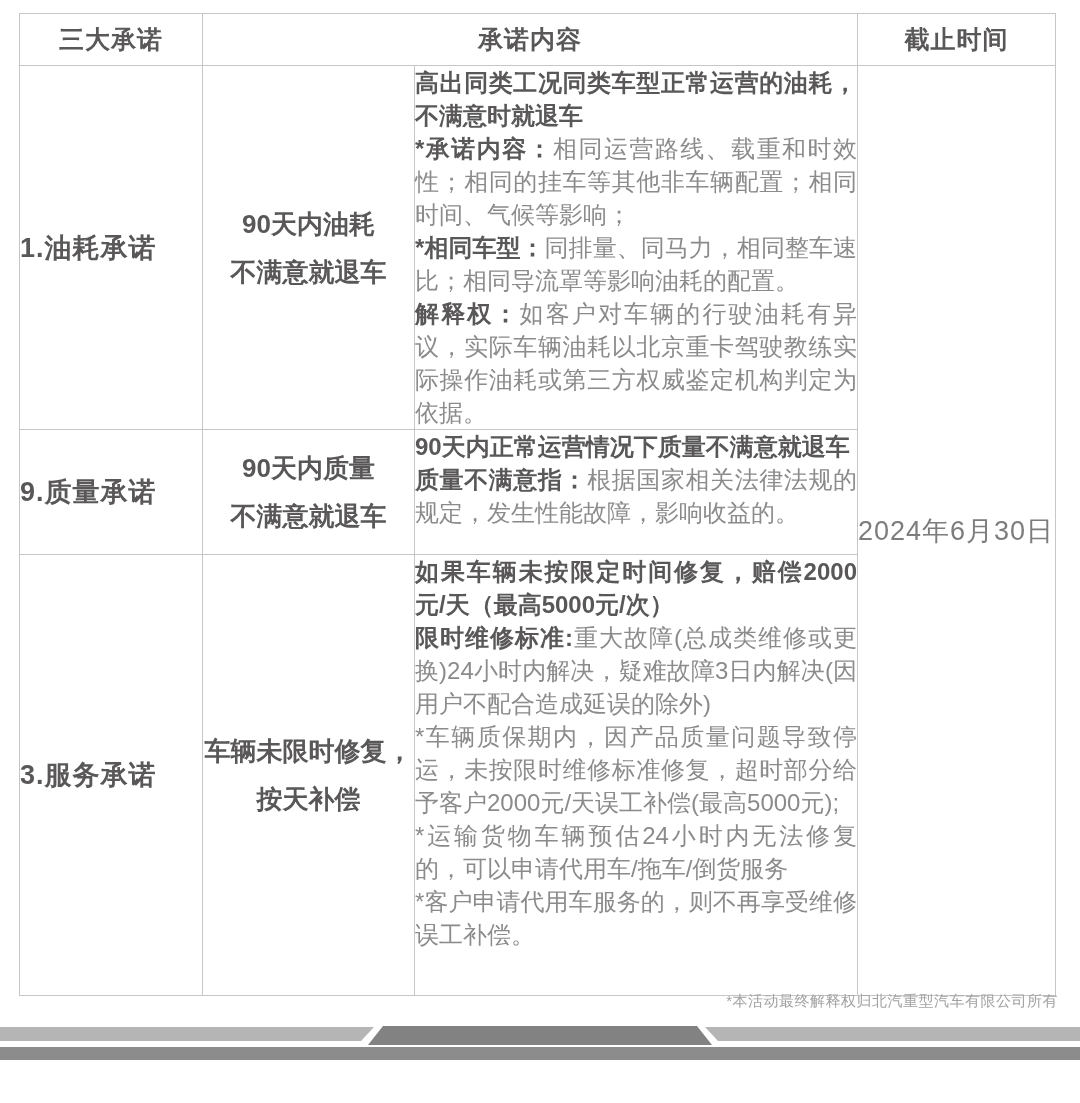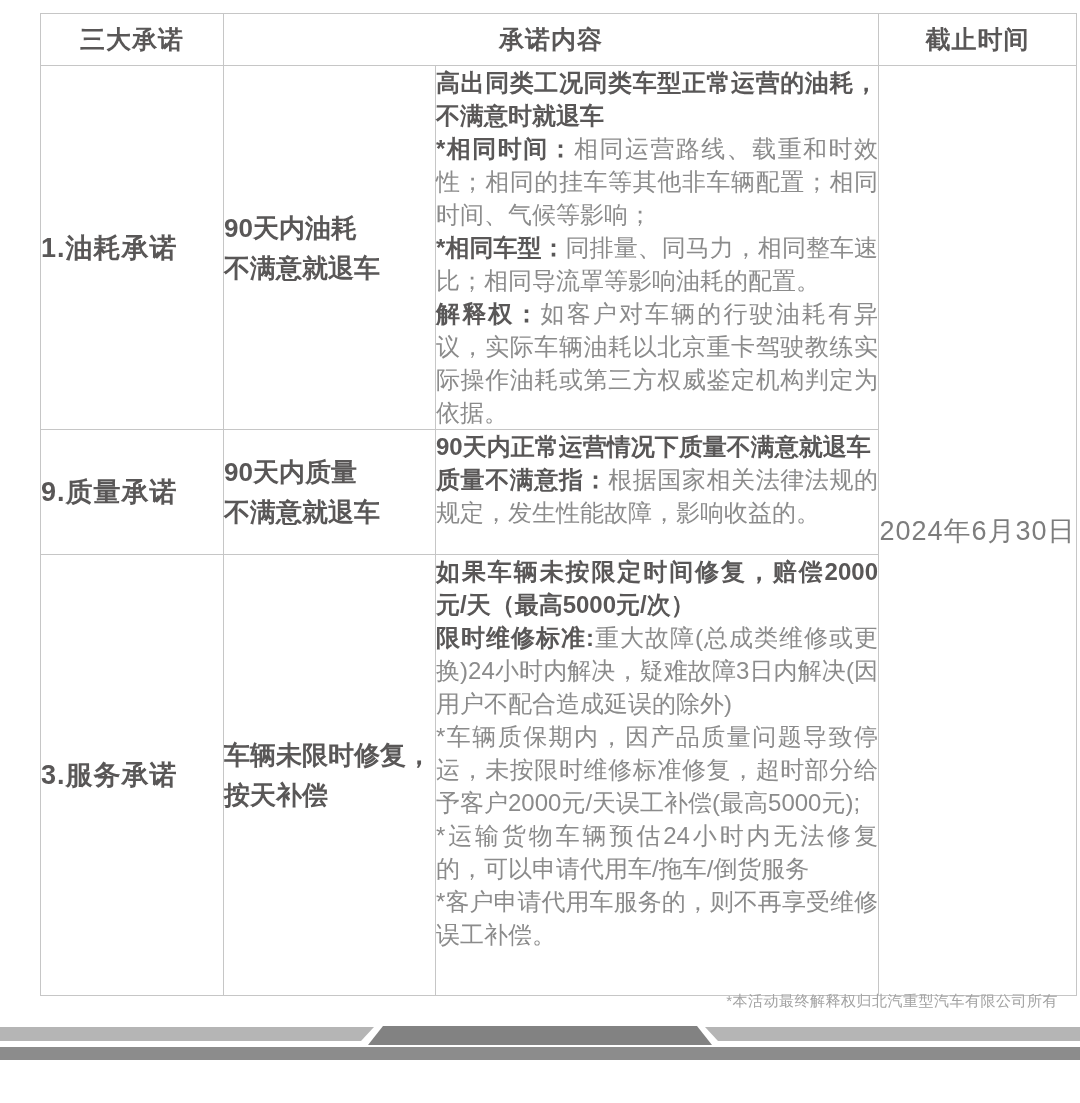--- a/index.html
+++ b/index.html
@@ -1,20 +1,20 @@
 <!DOCTYPE html>
 <html><head>
 <meta charset="utf-8">
 <style>
   html,body{margin:0;padding:0;background:#ffffff;}
   body{font-family:"Liberation Sans","DejaVu Sans",sans-serif;}
   .page{position:relative;width:1080px;height:1103px;background:#ffffff;overflow:hidden;}
 
   table.commitments{
-    position:absolute;left:40px;top:13px;
+    position:absolute;left:19px;top:13px;
     width:1036px;border-collapse:collapse;table-layout:fixed;
     background:#ffffff;
   }
   table.commitments th, table.commitments td{
     border:1px solid #c6c6c6;
     padding:0;
   }
   thead tr{height:52px;}
   th{
     font-size:25px;font-weight:bold;color:#595757;
@@ -23,34 +23,34 @@
   tbody tr:nth-child(1){height:352px;}
   tbody tr:nth-child(2){height:125px;}
   tbody tr:nth-child(3){height:441px;}
 
   td.cell-category{
     font-size:27px;font-weight:bold;color:#595757;
     vertical-align:middle;letter-spacing:1px;
   }
   td.cell-summary{
     font-size:26px;font-weight:bold;color:#595757;
-    text-align:left;vertical-align:middle;line-height:40px;
+    text-align:center;vertical-align:middle;line-height:48px;
   }
   td.cell-details{
     vertical-align:top;
     padding:10px 8px 6px 12px;
   }
   td.cell-details p{
     margin:0;font-size:24px;line-height:33px;color:#8b8b8b;
     text-align:justify;
   }
   td.cell-details b{color:#595757;font-weight:bold;}
   td.cell-deadline{
     font-size:27px;color:#7d7d7d;
-    text-align:center;vertical-align:middle;letter-spacing:1px;
+    text-align:left;vertical-align:middle;letter-spacing:1px;
   }
 
   .footnote{
     position:absolute;top:992px;right:22px;
     font-size:15px;color:#a2a2a2;letter-spacing:0.5px;margin-left:36px;
   }
 
   .bottom-decoration{
     position:absolute;left:0;top:1026px;width:1080px;height:40px;
   }
@@ -73,21 +73,21 @@
         <th colspan="2">承诺内容</th>
         <th>截止时间</th>
       </tr>
     </thead>
     <tbody>
         <tr>
           <td class="cell-category">1.油耗承诺</td>
           <td class="cell-summary">90天内油耗<br>不满意就退车</td>
           <td class="cell-details">
             <p><b>高出同类工况同类车型正常运营的油耗，不满意时就退车</b></p>
-            <p><b>*相同时间：</b><span>相同运营路线、载重和时效性；相同的挂车等其他非车辆配置；相同时间、气候等影响；</span></p>
+            <p><b>*承诺内容：</b><span>相同运营路线、载重和时效性；相同的挂车等其他非车辆配置；相同时间、气候等影响；</span></p>
             <p><b>*相同车型：</b><span>同排量、同马力，相同整车速比；相同导流罩等影响油耗的配置。</span></p>
             <p><b>解释权：</b><span>如客户对车辆的行驶油耗有异议，实际车辆油耗以北京重卡驾驶教练实际操作油耗或第三方权威鉴定机构判定为依据。</span></p>
           </td>
           <td class="cell-deadline" rowspan="3">2024年6月30日</td>
         </tr>
         <tr>
           <td class="cell-category">9.质量承诺</td>
           <td class="cell-summary">90天内质量<br>不满意就退车</td>
           <td class="cell-details">
             <p><b>90天内正常运营情况下质量不满意就退车</b></p>

